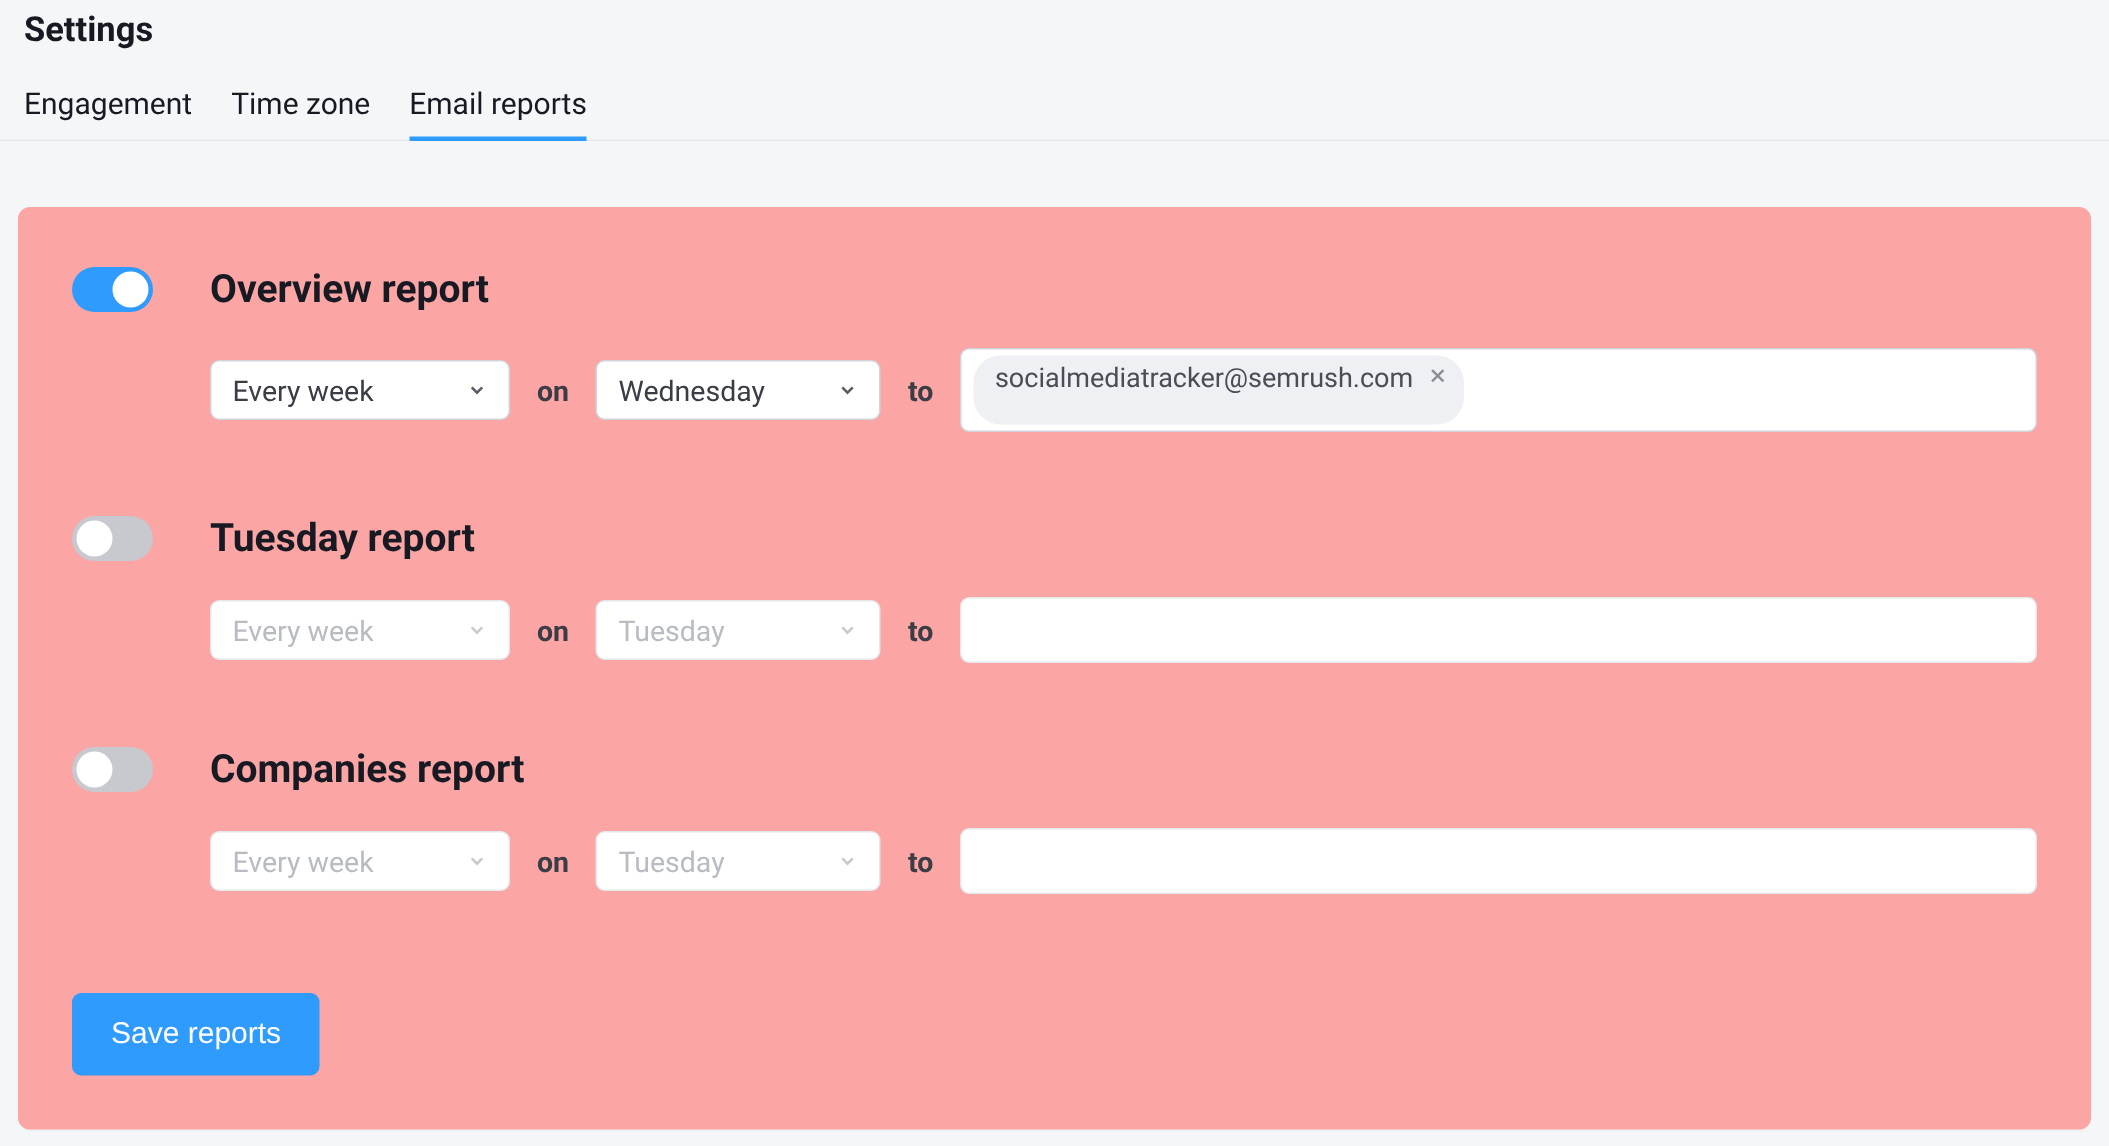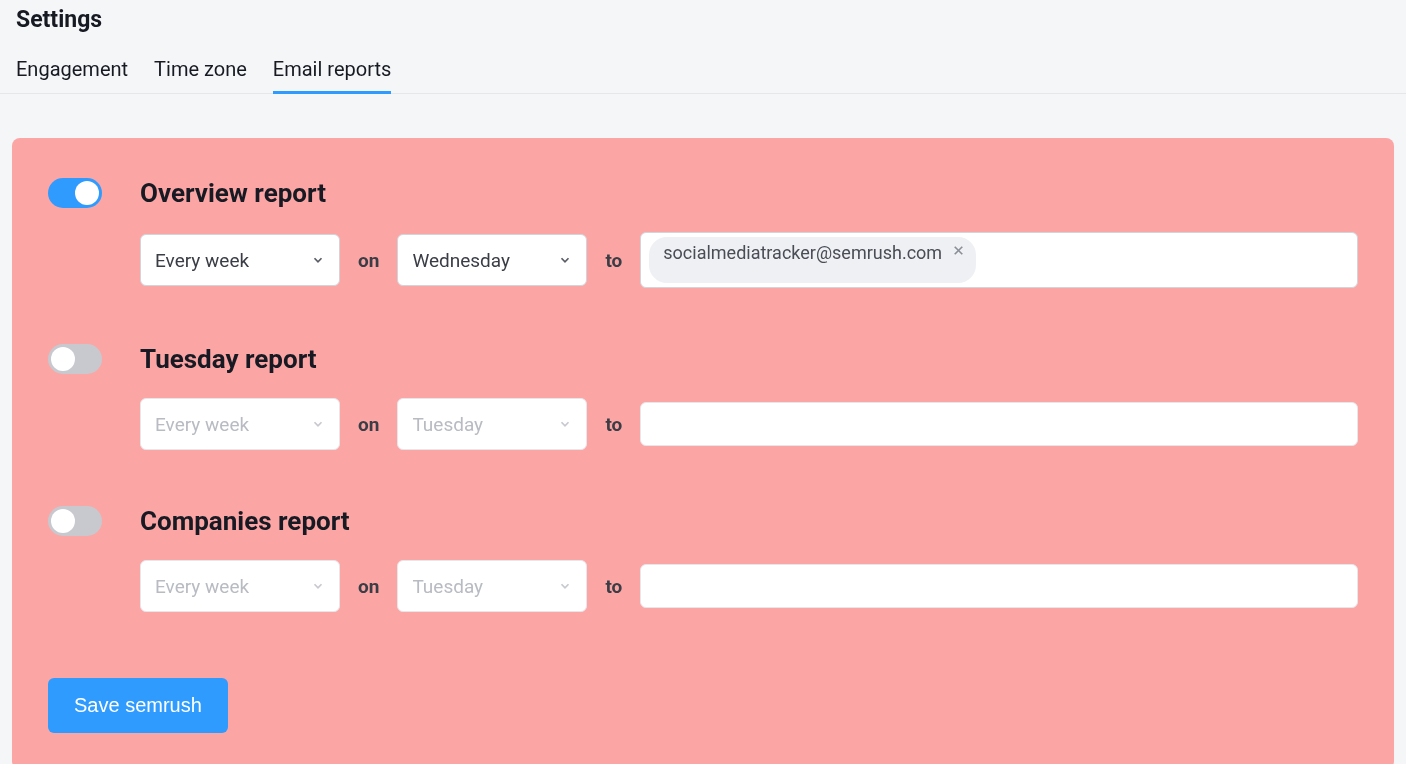--- a/index.html
+++ b/index.html
@@ -88,21 +88,21 @@
     .report-controls {
       display: flex;
       align-items: center;
       gap: 18px;
       margin-left: 92px;
     }
     .select {
       display: flex;
       align-items: center;
       justify-content: space-between;
-      height: 52px;
+      height: 40px;
       padding: 0 14px;
       border: 1px solid #d1d5db;
       border-radius: 6px;
       font-size: 19px;
       cursor: pointer;
       background: #fff;
       color: #3a3d45;
     }
     .select.disabled {
       color: #b8bbc2;
@@ -285,15 +285,15 @@
           <svg viewBox="0 0 24 24" width="14" height="14" fill="none" stroke="#c7c9cf" stroke-width="3">
               <polyline points="6 9 12 15 18 9"></polyline>
             </svg>
         </span>
       </div>
       <span class="static-label">to</span>
       <div class="email-box disabled"></div>
     </div>
   </div>
 
-  <button class="save-button">Save semrush</button>
+  <button class="save-button">Save reports</button>
 
 </div>
 
 </body></html>

